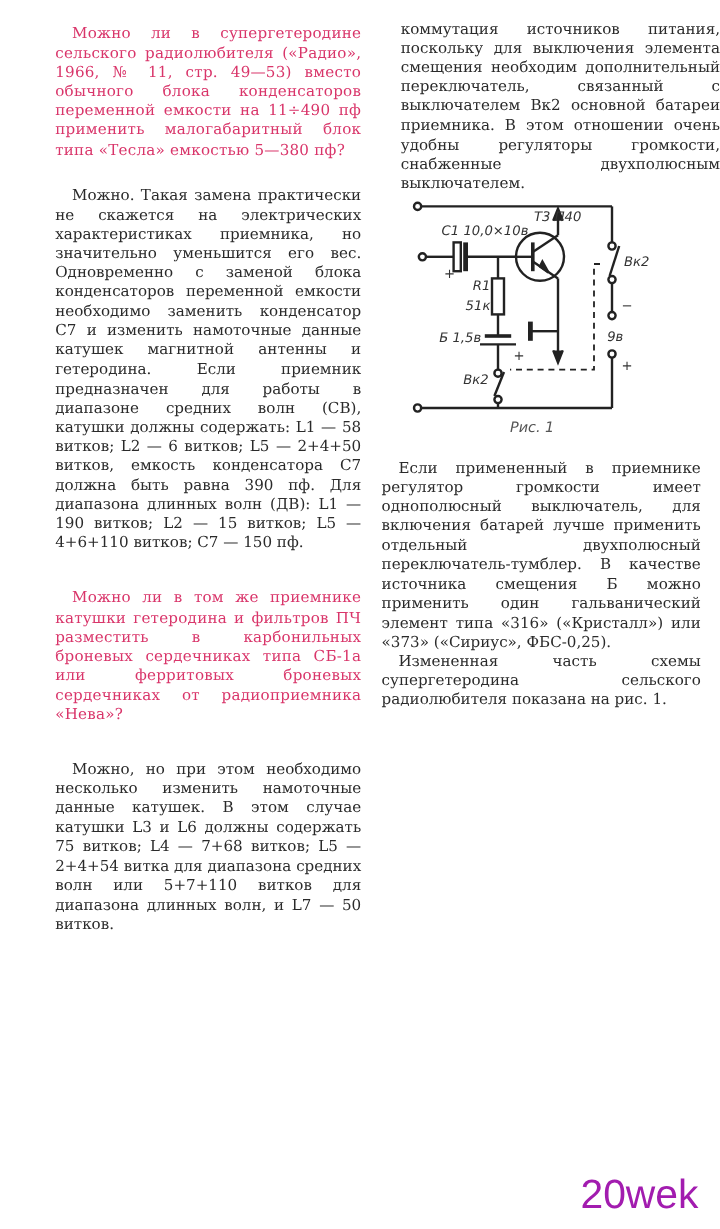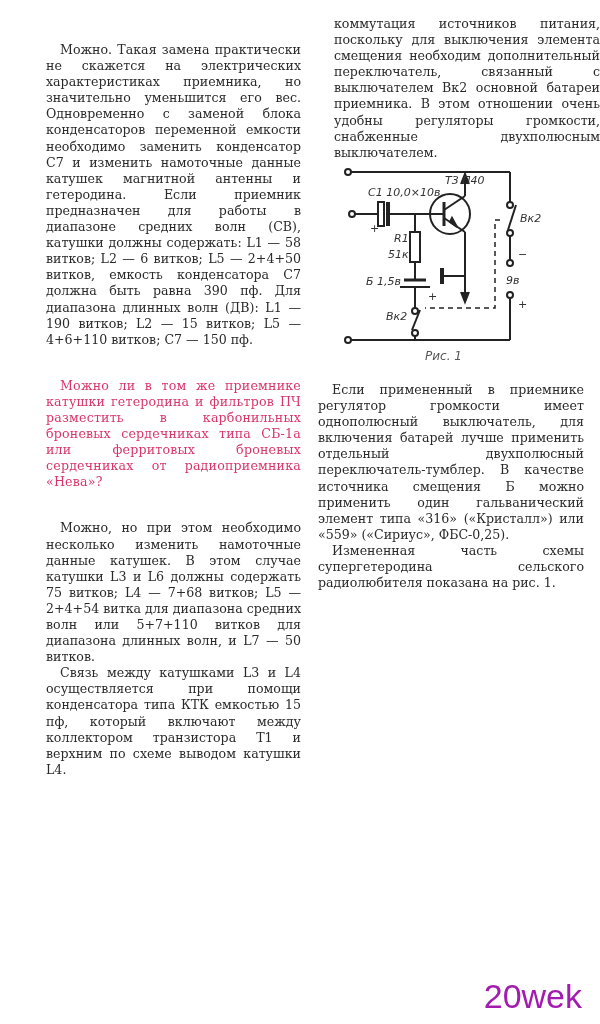--- a/index.html
+++ b/index.html
@@ -18,27 +18,27 @@
   .figure { position:absolute; left:330px; top:160px; width:230px; height:210px; }
   .figure svg { width:230px; height:210px; }
   .caption { font-family:"DejaVu Sans", sans-serif; font-style:italic; font-size:12px; fill:#555; }
   .lbl { font-family:"DejaVu Sans", sans-serif; font-style:italic; font-size:11px; fill:#333; }
   .watermark { position:absolute; right:18px; bottom:8px; font-family:"Liberation Sans", sans-serif; font-size:34px; color:#a21caf; }
 </style>
 </head>
 <body>
 
 <div class="col col-left">
+  <p class="q">Можно ли в супергетеродине сельского радиолюбителя («Радио», 1966, № 11, стр. 49—53) вместо обычного блока конденсаторов переменной емкости на 11÷490 пф применить малогабаритный блок типа «Тесла» емкостью 5—380 пф?</p>
   <div class="gap-m"></div>
   <p>Можно. Такая замена практически не скажется на электрических характеристиках приемника, но значительно уменьшится его вес. Одновременно с заменой блока конденсаторов переменной емкости необходимо заменить конденсатор C7 и изменить намоточные данные катушек магнитной антенны и гетеродина. Если приемник предназначен для работы в диапазоне средних волн (СВ), катушки должны содержать: L1 — 58 витков; L2 — 6 витков; L5 — 2+4+50 витков, емкость конденсатора C7 должна быть равна 390 пф. Для диапазона длинных волн (ДВ): L1 — 190 витков; L2 — 15 витков; L5 — 4+6+110 витков; C7 — 150 пф.</p>
   <div class="gap-l"></div>
   <p class="q">Можно ли в том же приемнике катушки гетеродина и фильтров ПЧ разместить в карбонильных броневых сердечниках типа СБ-1а или ферритовых броневых сердечниках от радиоприемника «Нева»?</p>
   <div class="gap-l"></div>
   <p>Можно, но при этом необходимо несколько изменить намоточные данные катушек. В этом случае катушки L3 и L6 должны содержать 75 витков; L4 — 7+68 витков; L5 — 2+4+54 витка для диапазона средних волн или 5+7+110 витков для диапазона длинных волн, и L7 — 50 витков.</p>
-  <p>Связь между катушками L3 и L4 осуществляется при помощи конденсатора типа КТК емкостью 15 пф, который включают между коллектором транзистора T1 и верхним по схеме выводом катушки L4.</p>
   <div class="gap-l"></div>
   <div class="gap-l"></div>
 
 </div>
 
 <div class="col col-right">
   <p style="text-indent:0">коммутация источников питания, поскольку для выключения элемента смещения необходим дополнительный переключатель, связанный с выключателем Вк2 основной батареи приемника. В этом отношении очень удобны регуляторы громкости, снабженные двухполюсным выключателем.</p>
 </div>
 
 <div class="figure">
@@ -106,17 +106,17 @@
     <text class="lbl" x="176" y="124">9в</text>
     <text class="lbl" x="188" y="98">−</text>
     <text class="lbl" x="188" y="148">+</text>
     <text class="lbl" x="40" y="72">+</text>
     <text class="lbl" x="98" y="140">+</text>
     <text class="caption" x="95" y="200">Рис. 1</text>
   </svg>
 </div>
 
 <div class="col" style="left:318px; top:382px; width:266px;">
-  <p>Если примененный в приемнике регулятор громкости имеет однополюсный выключатель, для включения батарей лучше применить отдельный двухполюсный переключатель-тумблер. В качестве источника смещения Б можно применить один гальванический элемент типа «316» («Кристалл») или «559» («Сириус», ФБС-0,25).</p>
+  <p>Если примененный в приемнике регулятор громкости имеет однополюсный выключатель, для включения батарей лучше применить отдельный двухполюсный переключатель-тумблер. В качестве источника смещения Б можно применить один гальванический элемент типа «316» («Кристалл») или «373» («Сириус», ФБС-0,25).</p>
   <p>Измененная часть схемы супергетеродина сельского радиолюбителя показана на рис. 1.</p>
 </div>
 
 <div class="watermark">20wek</div>
 
 </body></html>

